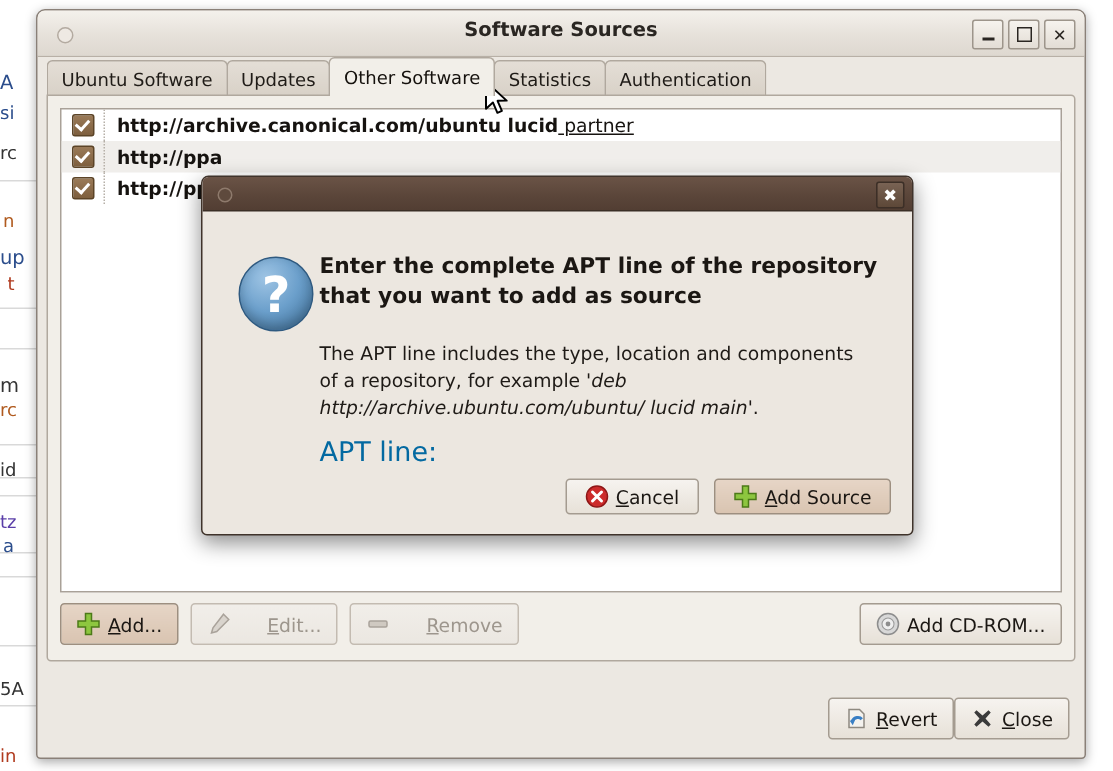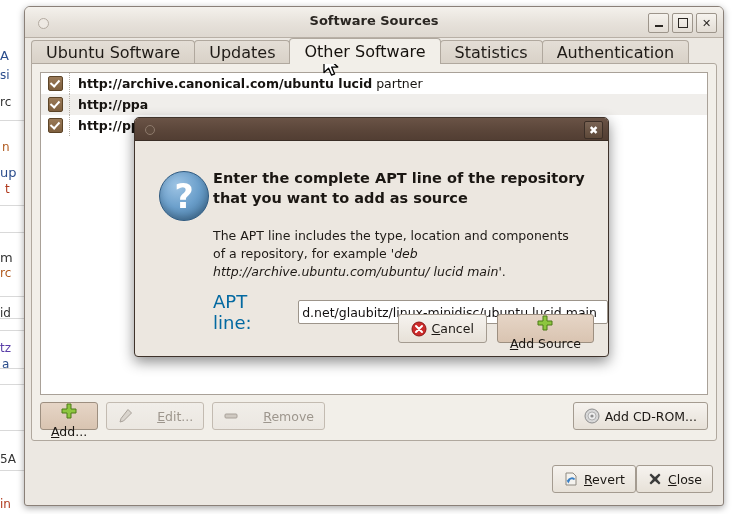--- a/index.html
+++ b/index.html
@@ -73,23 +73,23 @@
 
   
   .tabbar {
     position: absolute; left: 6px; top: 31px;
     height: 26px;
     display: flex;
     align-items: flex-end;
   }
   .tab {
     height: 24px;
-    padding: 0 14px;
+    padding: 0 9px;
     display: flex; align-items: center;
-    font-size: 16px;
+    font-size: 12px;
     color: #1f1b17;
     background: linear-gradient(to bottom,#e4ded6,#d8d1c7);
     border: 1px solid #b0a89e;
     border-bottom: none;
     border-radius: 4px 4px 0 0;
     margin-right: -1px;
     box-sizing: border-box;
     white-space: nowrap;
   }
   .tab.active {
@@ -143,21 +143,21 @@
     transform: rotate(42deg);
   }
   .src-divider {
     width: 1px; height: 21px;
     border-left: 1px dotted #b6b0a8;
     margin-right: 7px;
     flex: none;
   }
   .src-txt { font-size: 12.5px; white-space: nowrap; color: #161310; }
   .src-txt b { font-weight: bold; }
-  .src-txt span.plain { font-weight: normal; }
+  .src-txt span.plain { font-weight: normal; text-decoration: underline; }
 
   
   .panel-tools {
     position: absolute; left: 8px; right: 8px; bottom: 8px;
     height: 30px;
   }
   .btn {
     display: inline-flex; align-items: center; gap: 5px;
     height: 28px;
     padding: 0 10px;
@@ -166,21 +166,20 @@
     border-radius: 3px;
     font-size: 12.5px;
     color: #1b1713;
     box-sizing: border-box;
     white-space: nowrap;
     vertical-align: top;
   }
   .btn.accent {
     background: linear-gradient(to bottom,#e6d5c6 0%,#d9c4b1 100%);
     border-color: #9d8f80;
-    flex-direction: column;
   }
   .btn.disabled { color: #9d968d; border-color: #c3bbb1;
     background: linear-gradient(to bottom,#f1eee9,#ebe7e1); gap: 24px; }
   .btn .ul { text-decoration: underline; }
   .tools-left { position: absolute; left: 0; top: 0; display: flex; gap: 8px; }
   .tools-right { position: absolute; right: 0; top: 0; }
 
   
   .ic { width: 16px; height: 16px; flex: none; display: block; }
 
@@ -255,21 +254,21 @@
     border: 1px solid #9d958b;
     border-radius: 2px;
     box-sizing: border-box;
     font-family: "DejaVu Sans", "Liberation Sans", sans-serif;
     font-size: 12.5px;
     color: #131010;
     padding: 0 3px;
     outline: none;
   }
   .dlg-btns { position: absolute; right: 14px; bottom: 16px; display: flex; gap: 10px; }
-  .dlg-btns .btn { height: 29px; padding: 0 12px; }
+  .dlg-btns .btn { height: 24px; padding: 0 12px; }
 
   
   .cursor { position: absolute; left: 322px; top: 53px; width: 20px; height: 26px; }
 </style>
 </head>
 <body>
 
 <div id="root">
 
   <div class="bg-page" id="bgpage">
@@ -410,21 +409,20 @@
       <div class="dlg-qicon">?</div>
 
       <div class="dlg-heading">Enter the complete APT line of the repository that you want to add as source</div>
 
       <div class="dlg-desc">
         <span>The APT line includes the type, location and components of a repository, for example  '</span><i>deb http://archive.ubuntu.com/ubuntu/ lucid main</i><span>'.</span>
       </div>
 
       <div class="dlg-fieldrow">
         <span class="dlg-fieldlabel">APT line:</span>
-        <input class="dlg-input" type="text" value="d.net/glaubitz/linux-minidisc/ubuntu lucid main" style="">
       </div>
 
       <div class="dlg-btns">
         <div class="btn">
           <svg class="ic" viewBox="0 0 16 16">
             <circle cx="8" cy="8" r="7" fill="#cc2b2b" stroke="#8e1616" stroke-width="1"></circle>
             <path d="M5 5l6 6M11 5l-6 6" stroke="#ffffff" stroke-width="2" stroke-linecap="round"></path>
           </svg>
           <span><span class="ul">C</span>ancel</span>
         </div>

